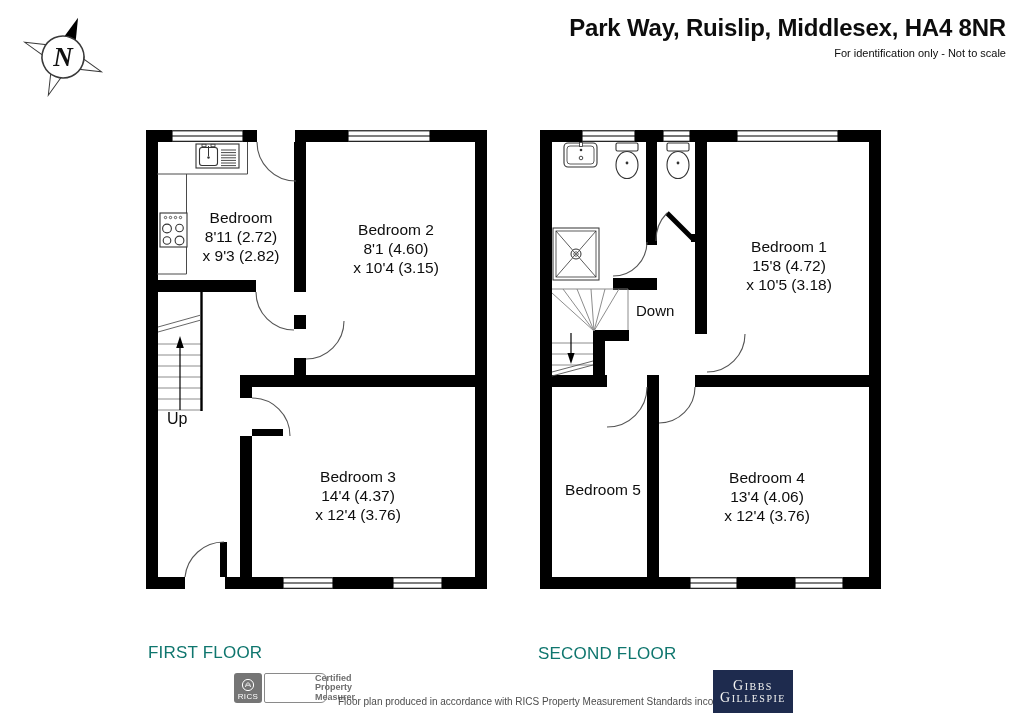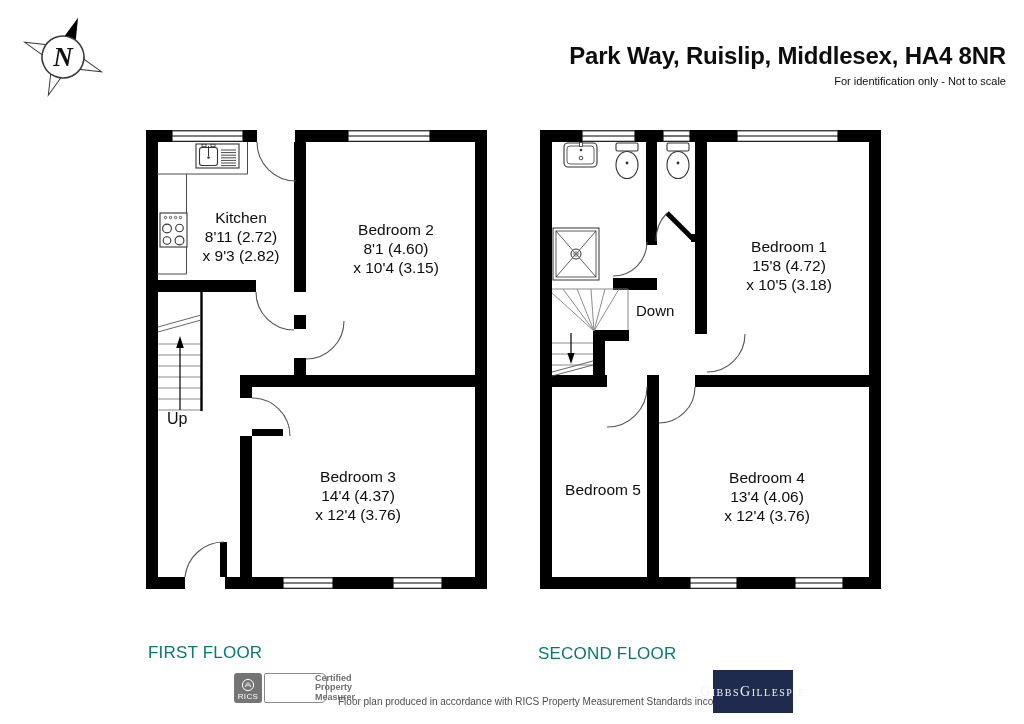--- a/index.html
+++ b/index.html
@@ -3,40 +3,40 @@
 <meta charset="utf-8">
 <style>
   html,body{margin:0;padding:0;}
   body{
     width:1024px;height:724px;position:relative;background:#ffffff;
     font-family:"Liberation Sans",sans-serif;color:#111;overflow:hidden;
     -webkit-font-smoothing:antialiased;
   }
   .abs{position:absolute;}
   
-  .header{position:absolute;top:14px;right:18px;text-align:right;margin-top:28px;}
+  .header{position:absolute;top:14px;right:18px;text-align:right;}
   .title{font-size:24px;font-weight:bold;letter-spacing:-0.2px;color:#0d0d0d;}
   .area{font-size:16px;margin-top:7px;color:#0d0d0d;}
   .ident{font-size:11px;margin-top:5px;color:#0d0d0d;}
   
   .room-label{position:absolute;transform:translate(-50%,-50%);text-align:center;
     font-size:15.5px;line-height:19px;color:#0d0d0d;white-space:nowrap;}
   .stair-label{position:absolute;font-size:16px;color:#0d0d0d;}
   .floor-label{position:absolute;font-size:17px;color:#0f766e;letter-spacing:0.2px;margin-top:48px;}
   
   .rics-box{position:absolute;left:234px;top:673px;width:28px;height:30px;background:#757575;
     border-radius:3px;display:flex;flex-direction:column;align-items:center;justify-content:flex-end;}
   .rics-text{color:#fff;font-weight:normal;font-size:8px;letter-spacing:0.4px;line-height:9px;margin-bottom:2px;}
   .cert-box{position:absolute;left:264px;top:673px;width:63px;height:30px;background:#fff;
     border:1.6px solid #8a8a8a;border-radius:2px 6px 6px 2px;box-sizing:border-box;
     display:flex;flex-direction:column;justify-content:center;padding-left:7px;}
   .cert-line{font-size:9px;font-weight:bold;color:#6e6e6e;line-height:9.5px;padding-left:43px;}
   .foot-text{position:absolute;left:338px;top:670px;font-size:10px;line-height:12.8px;color:#4d4d4d;white-space:pre;}
   .gg-box{position:absolute;left:713px;top:670px;width:80px;height:43px;background:#1e2b4e;
-    display:flex;flex-direction:row;align-items:center;justify-content:center;}
+    display:flex;flex-direction:column;align-items:center;justify-content:center;}
   .gg-line{font-family:"Liberation Serif",serif;font-variant:small-caps;color:#f4f4f2;
     font-size:14px;line-height:12px;letter-spacing:1.5px;}
 </style>
 </head>
 <body>
 
 <svg class="abs" style="left:0;top:0" width="1024" height="724" viewBox="0 0 1024 724">
 
   <g>
     <g transform="translate(63,57) rotate(21)">
@@ -246,21 +246,21 @@
     </g>
   </g>
 </svg>
 
 <div class="header">
   <div class="title">Park Way, Ruislip, Middlesex, HA4 8NR</div>
   <div class="ident">For identification only - Not to scale</div>
 </div>
 
 <div class="room-label" style="left:241px;top:236px">
-  <div>Kitchen</div>
+  <div>Bedroom</div>
   <div>8'11 (2.72)</div>
   <div>x 9'3 (2.82)</div>
 </div>
 <div class="room-label" style="left:396px;top:248px">
   <div>Bedroom 2</div>
   <div>8'1 (4.60)</div>
   <div>x 10'4 (3.15)</div>
 </div>
 <div class="room-label" style="left:358px;top:495px">
   <div>Bedroom 3</div>

